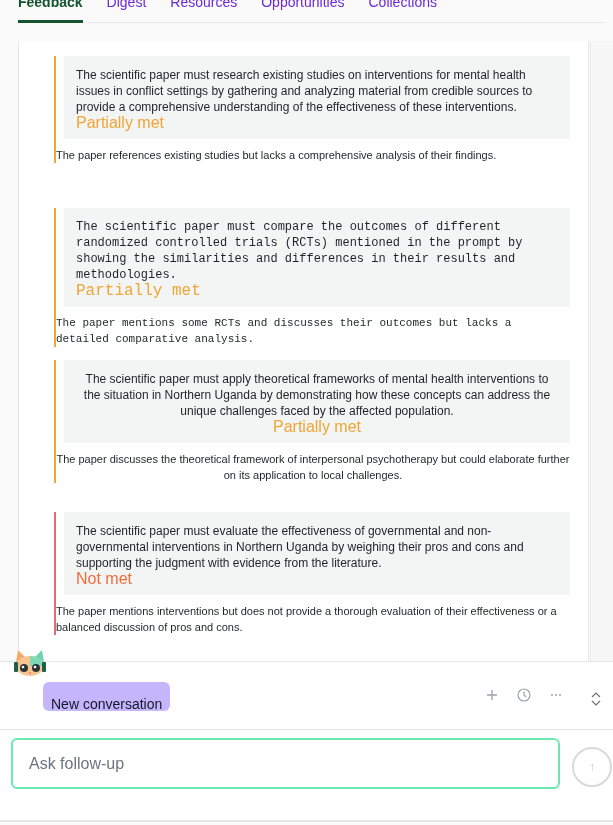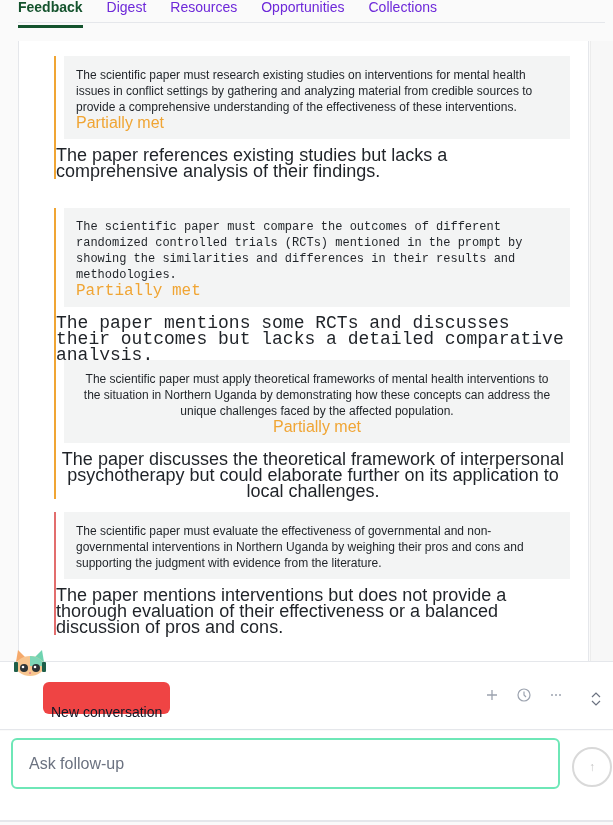--- a/index.html
+++ b/index.html
@@ -4,21 +4,21 @@
   <style>
     * { box-sizing: border-box; margin: 0; padding: 0; }
     html, body {
       width: 613px; height: 825px; overflow: hidden;
       background: #fafafa;
       font-family: "Liberation Sans", sans-serif;
       color: #1f2328;
     }
     .tabs {
       position: absolute; left: 18px; top: 0; width: 587px; height: 23px;
-      display: flex; align-items: flex-start;
+      display: flex; align-items: flex-end;
       border-bottom: 1px solid #e5e7eb;
     }
     .tab {
       font-size: 14px; color: #6d28d9; padding: 0 12px 13px 12px;
       cursor: pointer; position: relative; line-height: 14px;
     }
     .tab:first-child { padding-left: 0; }
     .tab.active { color: #14532d; font-weight: 700; }
     .tab.active::after {
       content: ""; position: absolute; left: 0; right: 12px; bottom: -1px;
@@ -39,36 +39,36 @@
     }
     .criterion.notmet { border-left-color: #e26d6d; }
     .crit-box {
       background: #f3f4f4; margin-left: 8px; padding: 11px 12px 8px 12px;
       font-size: 12px; line-height: 16px; color: #1f2328;
     }
     .crit-status { font-size: 16px; line-height: 16px; }
     .crit-status.partial { color: #f0a534; }
     .crit-status.notmet { color: #f26b3a; }
     .crit-note {
-      font-size: 18px; line-height: 16px; color: #1f2328;
+      font-size: 11px; line-height: 16px; color: #1f2328;
       padding: 8px 0 0 0;
     }
     .footer-sep {
       position: absolute; left: 0; top: 661px; width: 613px; height: 1px; background: #e5e7eb;
     }
     .chatbar {
       position: absolute; left: 0; top: 662px; width: 613px; height: 68px; background: #ffffff;
       border-bottom: 1px solid #e5e7eb;
     }
     .mascot {
       position: absolute; left: 12px; top: 648px; width: 36px; height: 28px;
     }
     .new-conv {
-      position: absolute; left: 43px; top: 682px; height: 29px; padding: 16px 8px;
-      background: #ef4444; border-radius: 6px; font-size: 14px; line-height: 29px; color: #111827;
+      position: absolute; left: 43px; top: 682px; height: 29px; padding: 8px 8px;
+      background: #c4b5fd; border-radius: 6px; font-size: 14px; line-height: 29px; color: #111827;
       cursor: pointer;
     }
     .icon-btn {
       position: absolute; top: 684px; width: 20px; height: 22px; display: flex;
       align-items: center; justify-content: center; color: #9ca3af; cursor: pointer;
     }
     .input-area {
       position: absolute; left: 0; top: 731px; width: 613px; height: 91px; background: #ffffff;
       border-bottom: 2px solid #e5e7eb;
     }
@@ -118,20 +118,21 @@
     <div class="crit-box">
       <div>The scientific paper must apply theoretical frameworks of mental health interventions to the situation in Northern Uganda by demonstrating how these concepts can address the unique challenges faced by the affected population.</div>
       <div class="crit-status partial">Partially met</div>
     </div>
     <div class="crit-note">The paper discusses the theoretical framework of interpersonal psychotherapy but could elaborate further on its application to local challenges.</div>
   </div>
 
   <div class="criterion notmet" style="top:471px;">
     <div class="crit-box">
       <div>The scientific paper must evaluate the effectiveness of governmental and non-governmental interventions in Northern Uganda by weighing their pros and cons and supporting the judgment with evidence from the literature.</div>
+      <div class="crit-status notmet">Not met</div>
     </div>
     <div class="crit-note">The paper mentions interventions but does not provide a thorough evaluation of their effectiveness or a balanced discussion of pros and cons.</div>
   </div>
 </div>
 
 <div class="scrollbar"></div>
 
 <div class="chatbar"></div>
 <div class="footer-sep"></div>
 

